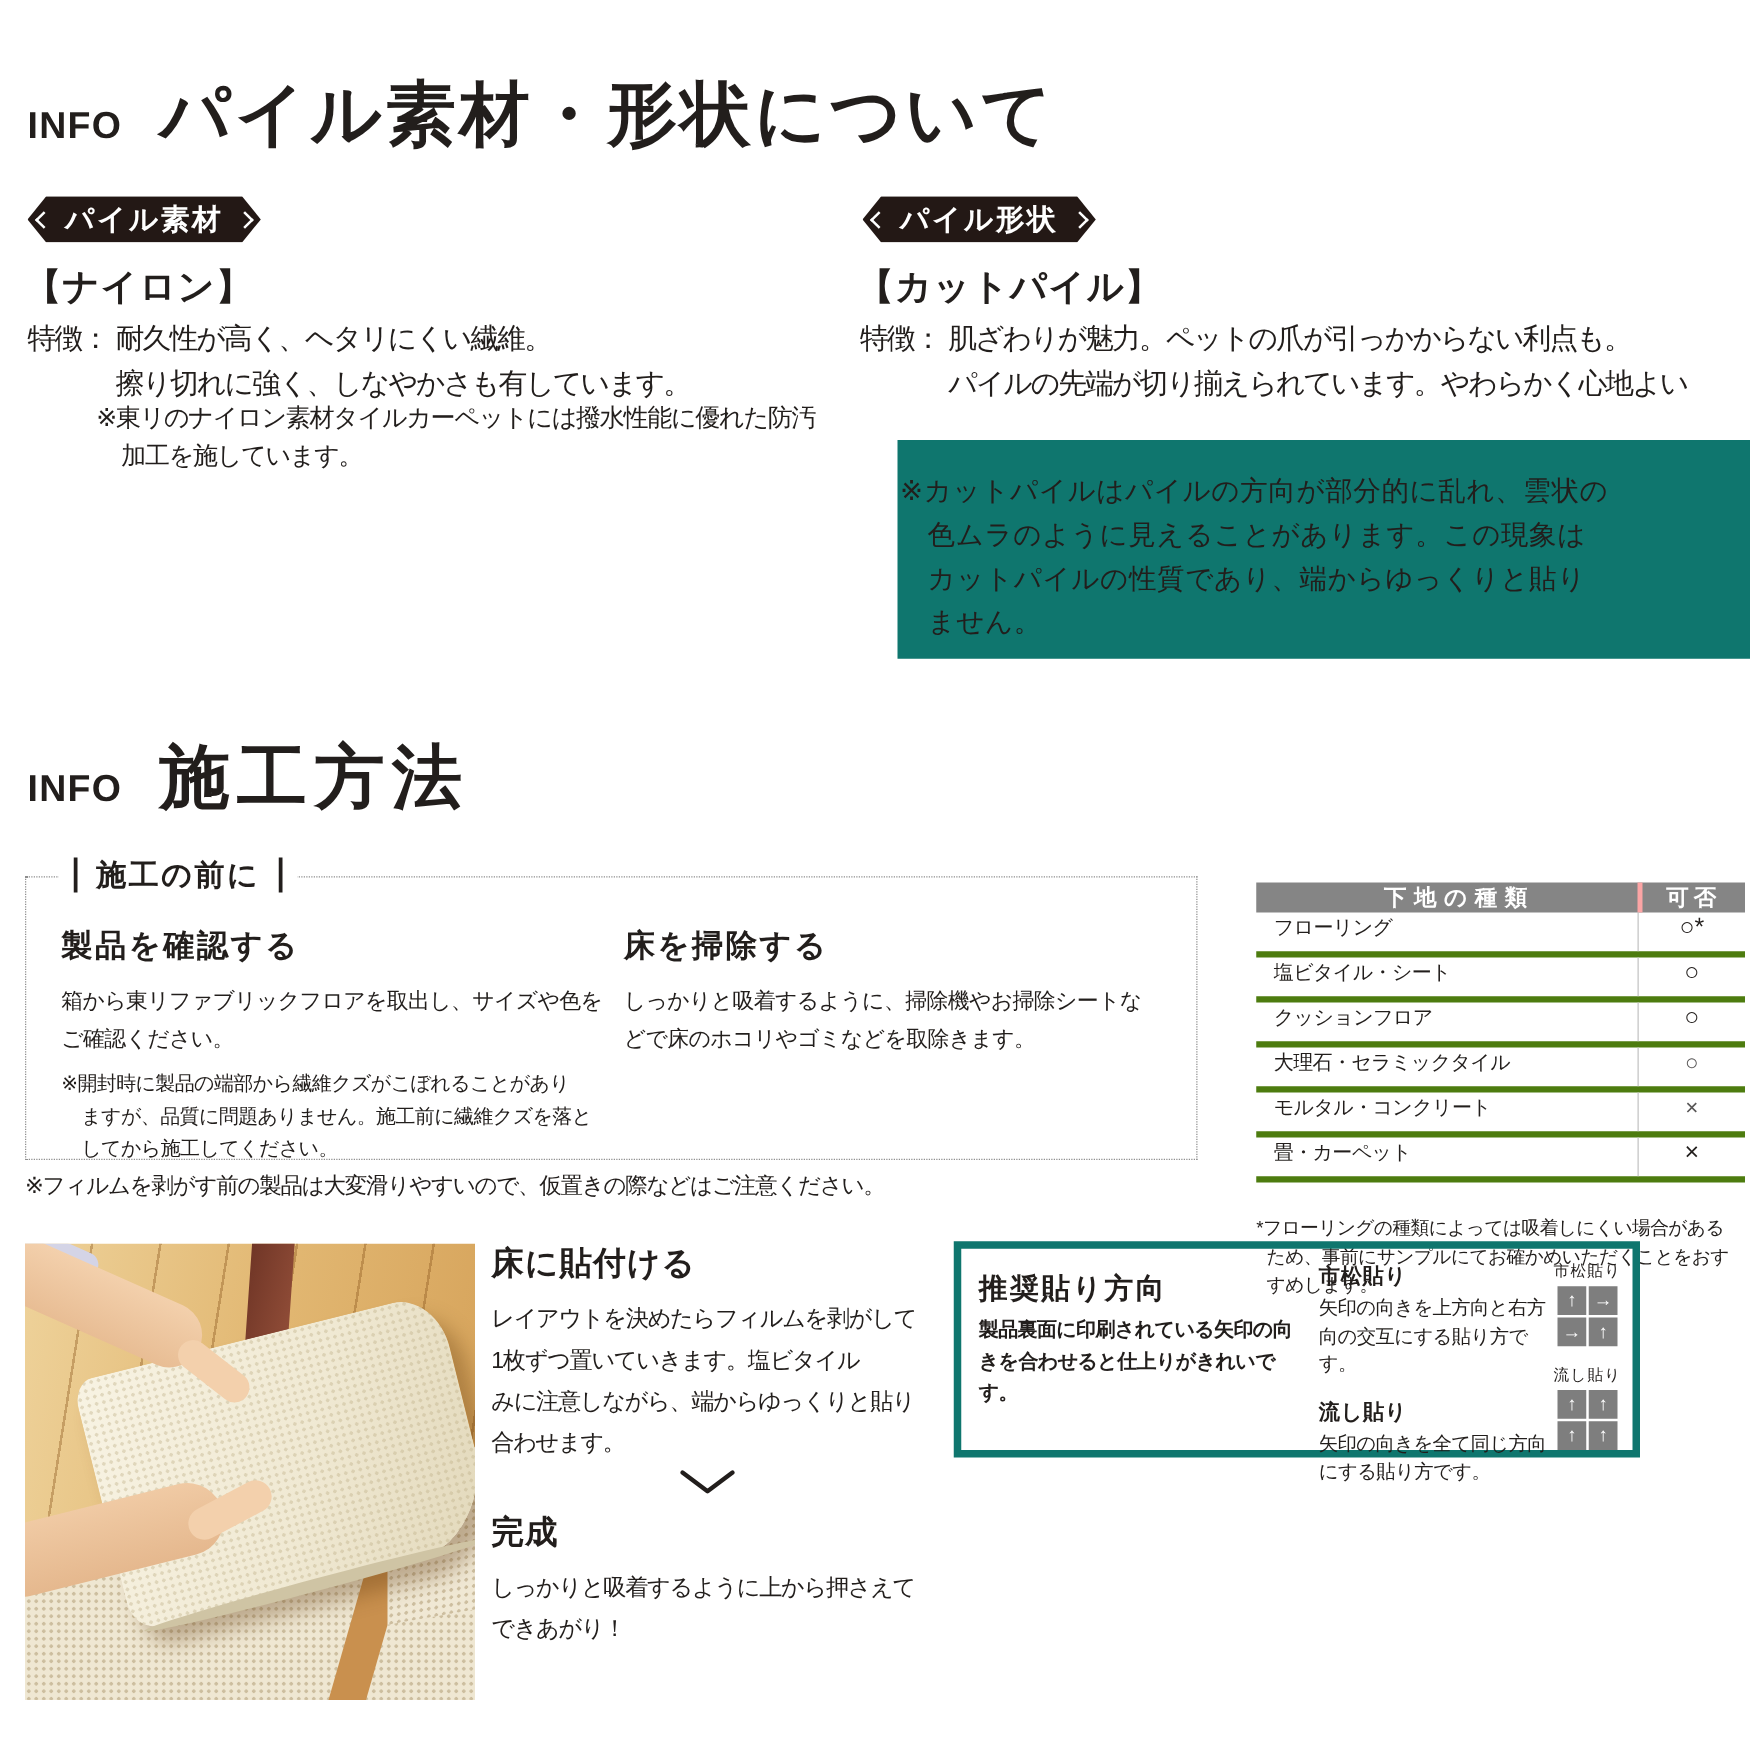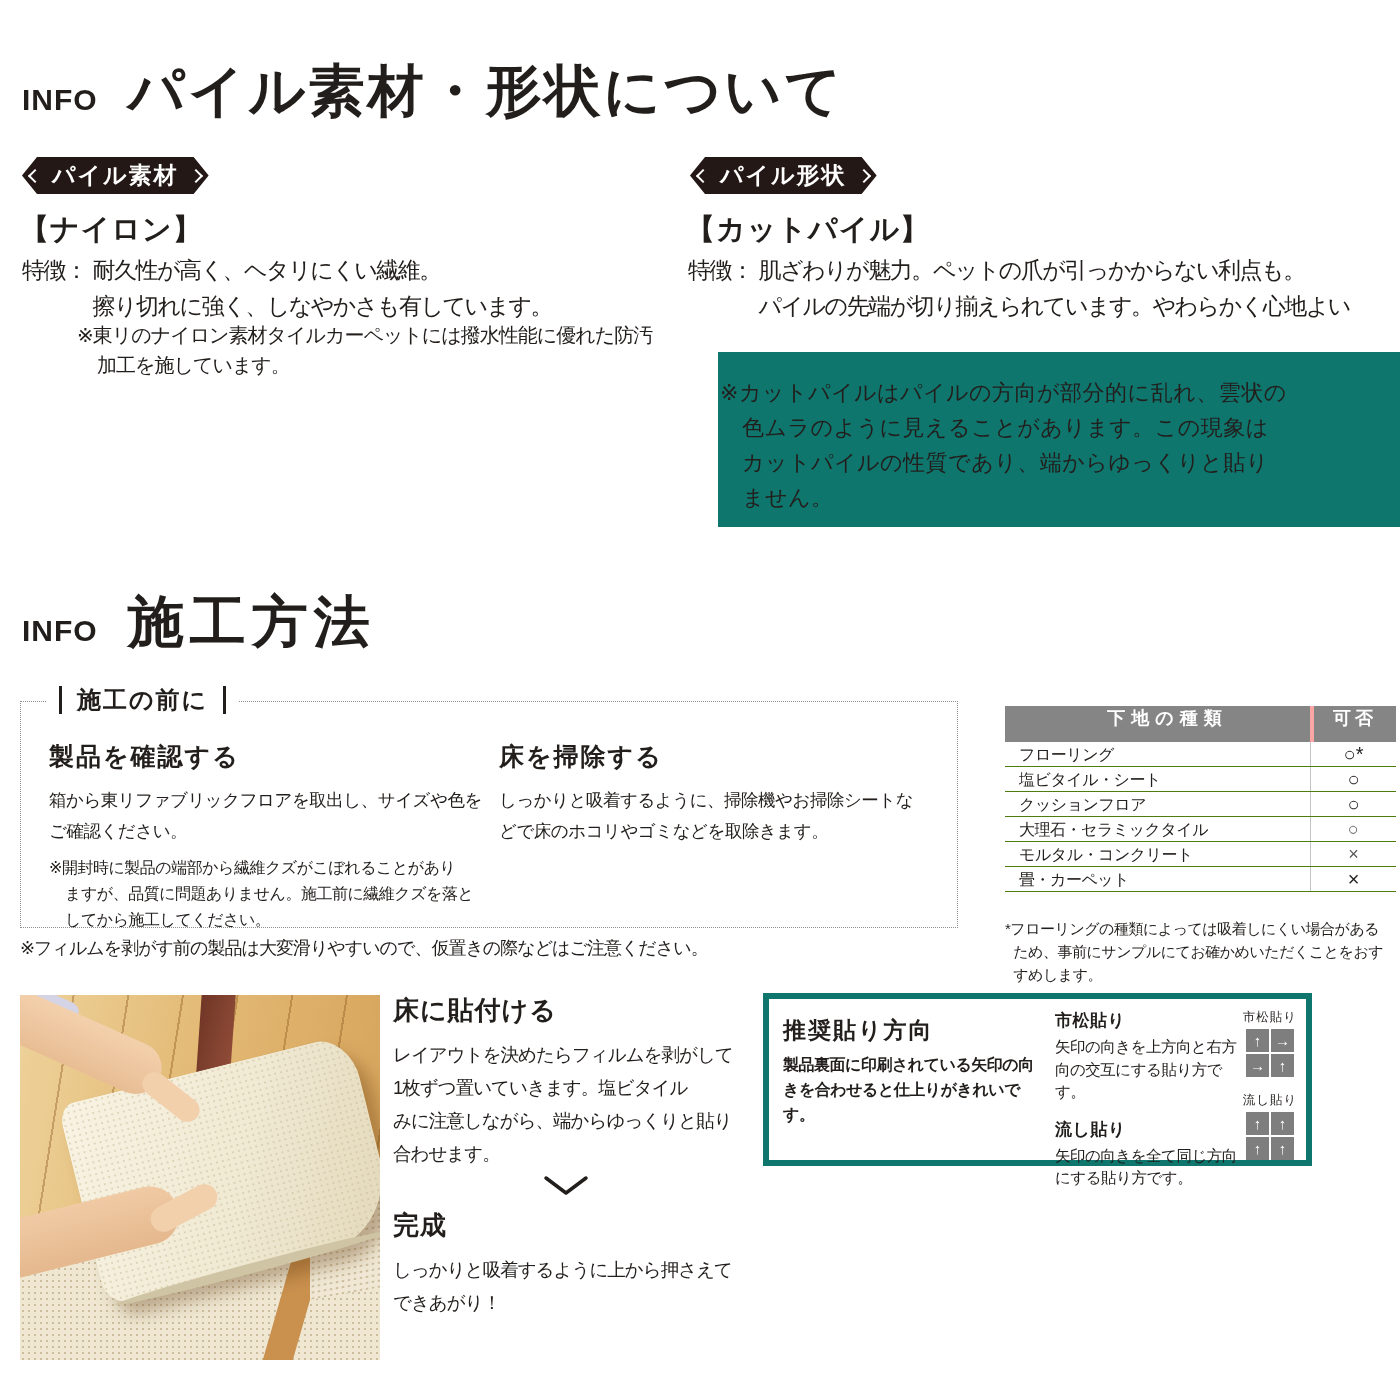--- a/index.html
+++ b/index.html
@@ -55,24 +55,24 @@
     padding:0 12px; display:flex; align-items:center; gap:15px;
     font-size:24px; font-weight:bold; letter-spacing:2px;
   }
   .label-bar { width:3px; height:28px; background:#221e1c; }
   .step-h { font-size:25px; font-weight:bold; letter-spacing:2px; }
   .step-body { font-size:17.5px; letter-spacing:-0.5px; line-height:31px; margin-top:12px; }
   .step-note { font-size:16px; letter-spacing:-0.5px; line-height:26px; margin-top:8px; }
 
   
   .sub-table { width:391px; font-size:16px; }
-  .t-head { display:flex; background:#858585; color:#fff; height:36px; line-height:24px; font-weight:bold;padding-left:20px; }
+  .t-head { display:flex; background:#858585; color:#fff; height:24px; line-height:24px; font-weight:bold;padding-left:20px; }
   .t-head .th-type { flex:1; text-align:center; letter-spacing:6px; font-size:18px; }
   .t-head .th-mark { width:86px; text-align:center; letter-spacing:4px; font-size:18px; border-left:4px solid #fca5a5; }
-  .t-row { display:flex; height:25px; line-height:25px; border-bottom:1px solid #4d7c0f; }
+  .t-row { display:flex; height:36px; line-height:25px; border-bottom:5px solid #4d7c0f; }
   .t-row:last-of-type { border-bottom:2px solid #6e6e6e; }
   .td-type { flex:1; padding-left:14px; letter-spacing:-0.5px; }
   .td-mark { width:86px; text-align:center; border-left:1px solid #c4c4c4; font-size:20px; }
   .t-row:nth-of-type(5) .td-mark, .t-row:nth-of-type(6) .td-mark { color:#595757; font-size:18px; }
   .t-note { margin-top:25px; font-size:15px; letter-spacing:-0.5px; line-height:23px; }
   .t-note.hang { padding-left:0.55em; }
   .t-note.hang > div:first-child { text-indent:-0.55em; }
 
   .film-note { font-size:18px; letter-spacing:-1px; }
 

